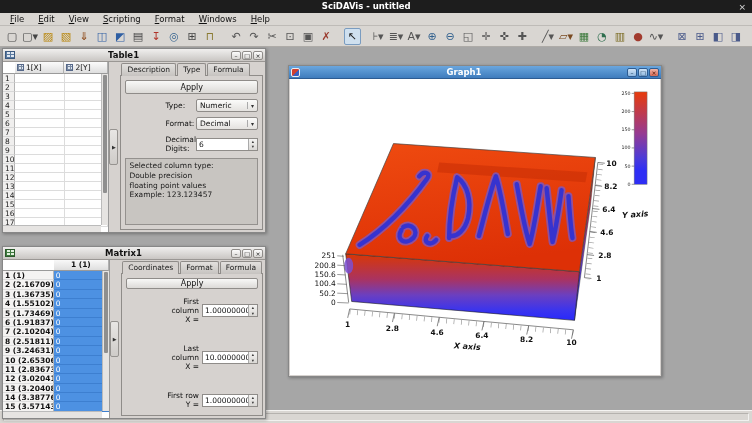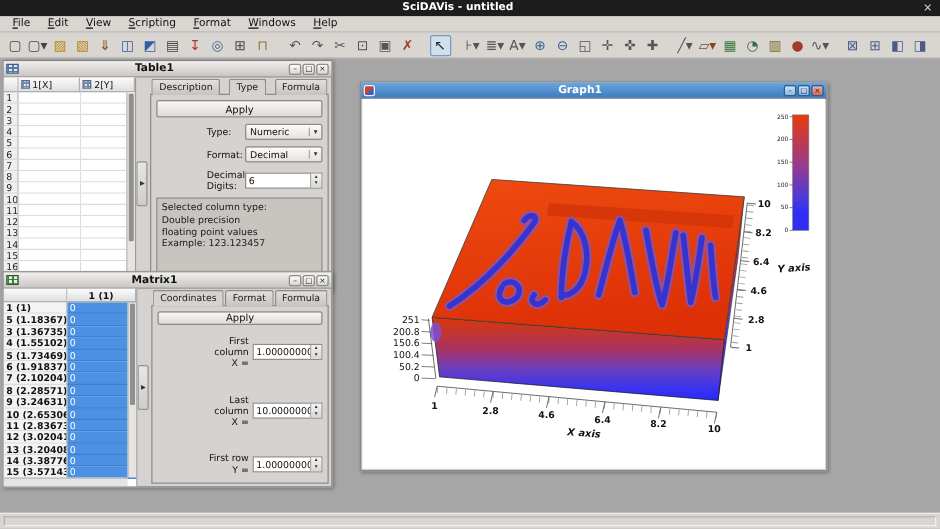--- a/index.html
+++ b/index.html
@@ -40,21 +40,21 @@
   .icon-grid { background:repeating-linear-gradient(0deg,#5a7aa0 0 1px,transparent 1px 3px),repeating-linear-gradient(90deg,#5a7aa0 0 1px,transparent 1px 4px),#dfe7f2; border:1px solid #3c5a80; }
   .icon-grid.green { background:repeating-linear-gradient(0deg,#3f7a3f 0 1px,transparent 1px 3px),repeating-linear-gradient(90deg,#3f7a3f 0 1px,transparent 1px 4px),#e2f2df; border-color:#2c5a2c; }
   .icon-chart { width:9px; height:9px; border-radius:2px; background:linear-gradient(135deg,#d04030 55%,#3a5fc0 55%); border:1px solid #eee; }
 
   .win-body { display:flex; height:calc(100% - 13px); }
 
   
   .tbl-area { position:relative; background:#fff; border-right:1px solid #9a9a9a; overflow:hidden; }
   #table-win .tbl-area { width:122px; }
   #matrix-win .tbl-area { width:118px; }
-  .headrow { display:flex; height:12px; }
+  .headrow { display:flex; height:12px;align-items:flex-end; }
   .corner { width:13px; background:linear-gradient(#fbfbfb,#dedede); border-right:1px solid #b0b0b0; border-bottom:1px solid #9a9a9a; }
   #matrix-win .corner { width:53px; }
   .colhead { background:linear-gradient(#fbfbfb,#dedede); border-right:1px solid #b0b0b0; border-bottom:1px solid #9a9a9a; font-size:7.5px; line-height:11px; display:flex; align-items:center; gap:2px; padding:0 2px; overflow:hidden; white-space:nowrap; }
   .colhead.center { justify-content:center; font-weight:bold; }
   .colicon { width:7px; height:7px; flex:none; background:repeating-linear-gradient(0deg,#7a8aa0 0 1px,transparent 1px 3px),repeating-linear-gradient(90deg,#7a8aa0 0 1px,transparent 1px 3px),#dfe7f2; border:1px solid #56688a; }
   .c1 { width:54px; } .c2 { width:48px; }
   .trow { display:flex; height:9px; }
   .mrow { display:flex; height:9.4px; }
   .rhead { width:13px; font-size:7.5px; line-height:9px; padding-left:2px; background:#f0efee; border-right:1px solid #b5b5b5; border-bottom:1px solid #d8d8d8; color:#222; overflow:hidden; }
   .mhead { width:53px; font-size:7.5px; font-weight:bold; line-height:9px; padding-left:2px; background:#f4f3f2; border-right:1px solid #b5b5b5; border-bottom:1px solid #ddd; color:#111; white-space:nowrap; overflow:hidden; }
@@ -66,21 +66,21 @@
   .hscroll { position:absolute; left:0; right:7px; bottom:0; height:7px; background:#e6e4e2; border-top:1px solid #bbb; }
   .hthumb { margin:1px; width:45px; background:#8f8f8f; border-radius:1px; }
   #matrix-win .hthumb { width:30px; }
 
   
   .expander { width:10px; display:flex; align-items:center; justify-content:center; }
   .expbtn { width:9px; height:36px; display:flex; align-items:center; justify-content:center; font-size:5px; color:#333; background:linear-gradient(#e8e6e4,#cfccc9); border:1px solid #969390; border-radius:2px; }
 
   
   .panel { flex:1; display:flex; flex-direction:column; padding:1px 2px 2px; }
-  .tabs { display:flex; height:13px; padding-left:1px; position:relative; z-index:1;justify-content:space-between; }
+  .tabs { display:flex; height:13px; padding-left:1px; position:relative; z-index:1; }
   .tab { font-size:7.5px; line-height:11px; padding:0 5px; background:linear-gradient(#e2e0de,#c6c3c0); border:1px solid #8f8c89; border-bottom:none; border-radius:2px 2px 0 0; margin-right:1px; color:#222; white-space:nowrap; }
   .tab.active { background:#d6d2cf; padding-bottom:1px; }
   .panel-body { flex:1; border:1px solid #8f8c89; margin-top:-1px; background:#d6d2cf; padding:4px; display:flex; flex-direction:column; gap:5px; overflow:hidden; }
   .apply { height:14px; font-size:8px; font-family:inherit; background:linear-gradient(#f8f8f7,#dcdad7); border:1px solid #8f8c89; border-radius:2px; color:#111; }
   .frow { display:flex; align-items:center; }
   .flabel { font-size:7.5px; color:#111;margin-left:40px; }
   .flabel.r { flex:1; text-align:right; margin-right:3px; }
   .frow .ctrl { margin-left:auto; }
   .dd { width:62px; height:13px; display:flex; align-items:center; background:linear-gradient(#fbfbfa,#e4e2df); border:1px solid #8f8c89; border-radius:2px; font-size:7.5px; padding-left:3px; flex:none; }
   .ddarrow { margin-left:auto; width:10px; text-align:center; font-size:6px; color:#333; border-left:1px solid #aaa; }
@@ -342,21 +342,21 @@
             </div>
             <div class="infobox" data-name="column-type-info">Selected column type:
 Double precision
 floating point values
 Example: 123.123457</div>
           </div>
         </div>
       </div>
     </div>
 
-    <div class="win" id="matrix-win" style="left:2px;top:170px;width:264px;height:173px;" data-name="window-matrix1">
+    <div class="win" id="matrix-win" style="left:2px;top:199px;width:264px;height:173px;" data-name="window-matrix1">
       <div class="win-tb" data-name="matrix1-titlebar">
         <span class="win-icon icon-grid green" data-name="matrix-icon"></span>
         <span class="win-title" data-name="matrix1-title">Matrix1</span>
         <span class="win-btns">
           <span class="wbtn" data-name="matrix1-minimize-button">–</span>
           <span class="wbtn" data-name="matrix1-maximize-button">□</span>
           <span class="wbtn close" data-name="matrix1-close-button">×</span>
         </span>
       </div>
       <div class="win-body">
@@ -365,21 +365,21 @@
             <span class="corner" data-name="matrix-corner-cell"></span>
             <span class="colhead center" style="width:58px;" data-name="matrix-column-header">1 (1)</span>
           </div>
           <div>
 
           <div class="mrow" data-name="matrix-row">
                 <span class="mhead" data-name="matrix-row-header">1 (1)</span>
                 <span class="mcell" data-name="matrix-cell-selected">0</span>
               </div>
               <div class="mrow" data-name="matrix-row">
-                <span class="mhead" data-name="matrix-row-header">5 (1.18367)</span>
+                <span class="mhead" data-name="matrix-row-header">2 (2.16709)</span>
                 <span class="mcell" data-name="matrix-cell-selected">0</span>
               </div>
               <div class="mrow" data-name="matrix-row">
                 <span class="mhead" data-name="matrix-row-header">3 (1.36735)</span>
                 <span class="mcell" data-name="matrix-cell-selected">0</span>
               </div>
               <div class="mrow" data-name="matrix-row">
                 <span class="mhead" data-name="matrix-row-header">4 (1.55102)</span>
                 <span class="mcell" data-name="matrix-cell-selected">0</span>
               </div>
@@ -389,21 +389,21 @@
               </div>
               <div class="mrow" data-name="matrix-row">
                 <span class="mhead" data-name="matrix-row-header">6 (1.91837)</span>
                 <span class="mcell" data-name="matrix-cell-selected">0</span>
               </div>
               <div class="mrow" data-name="matrix-row">
                 <span class="mhead" data-name="matrix-row-header">7 (2.10204)</span>
                 <span class="mcell" data-name="matrix-cell-selected">0</span>
               </div>
               <div class="mrow" data-name="matrix-row">
-                <span class="mhead" data-name="matrix-row-header">8 (2.28571)</span>
+                <span class="mhead" data-name="matrix-row-header">8 (2.51811)</span>
                 <span class="mcell" data-name="matrix-cell-selected">0</span>
               </div>
               <div class="mrow" data-name="matrix-row">
                 <span class="mhead" data-name="matrix-row-header">9 (3.24631)</span>
                 <span class="mcell" data-name="matrix-cell-selected">0</span>
               </div>
               <div class="mrow" data-name="matrix-row">
                 <span class="mhead" data-name="matrix-row-header">10 (2.65306)</span>
                 <span class="mcell" data-name="matrix-cell-selected">0</span>
               </div>

